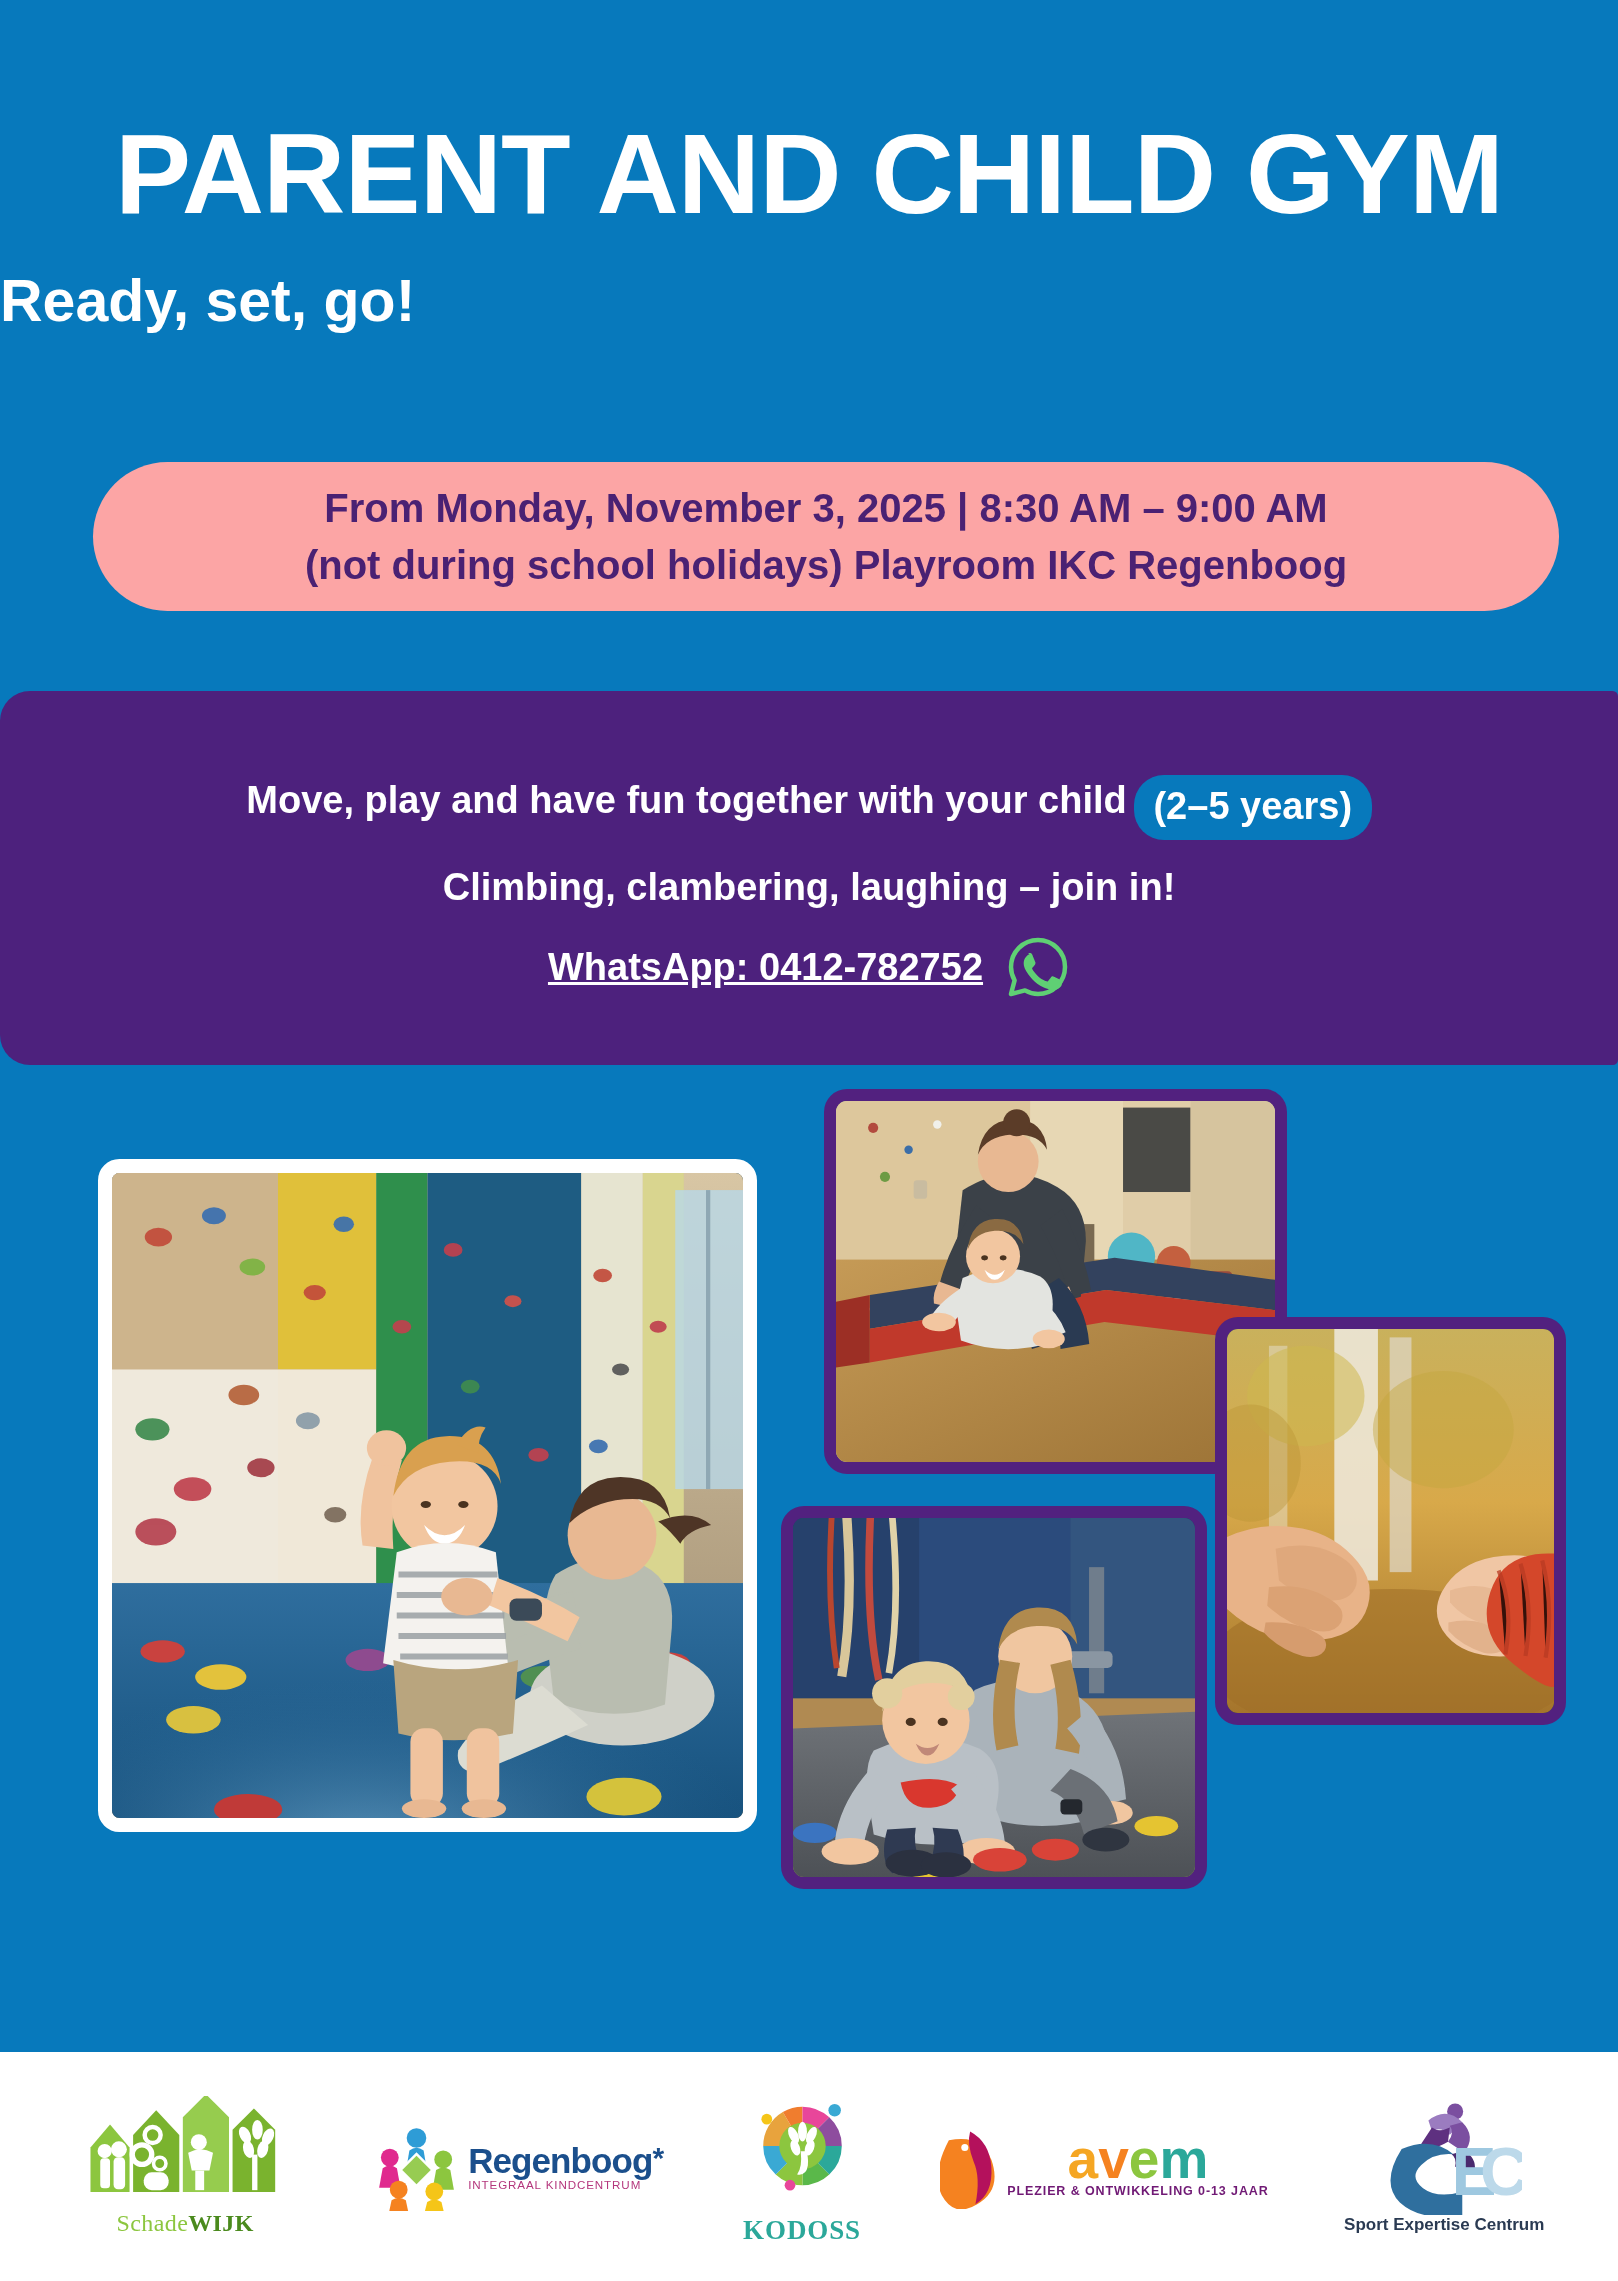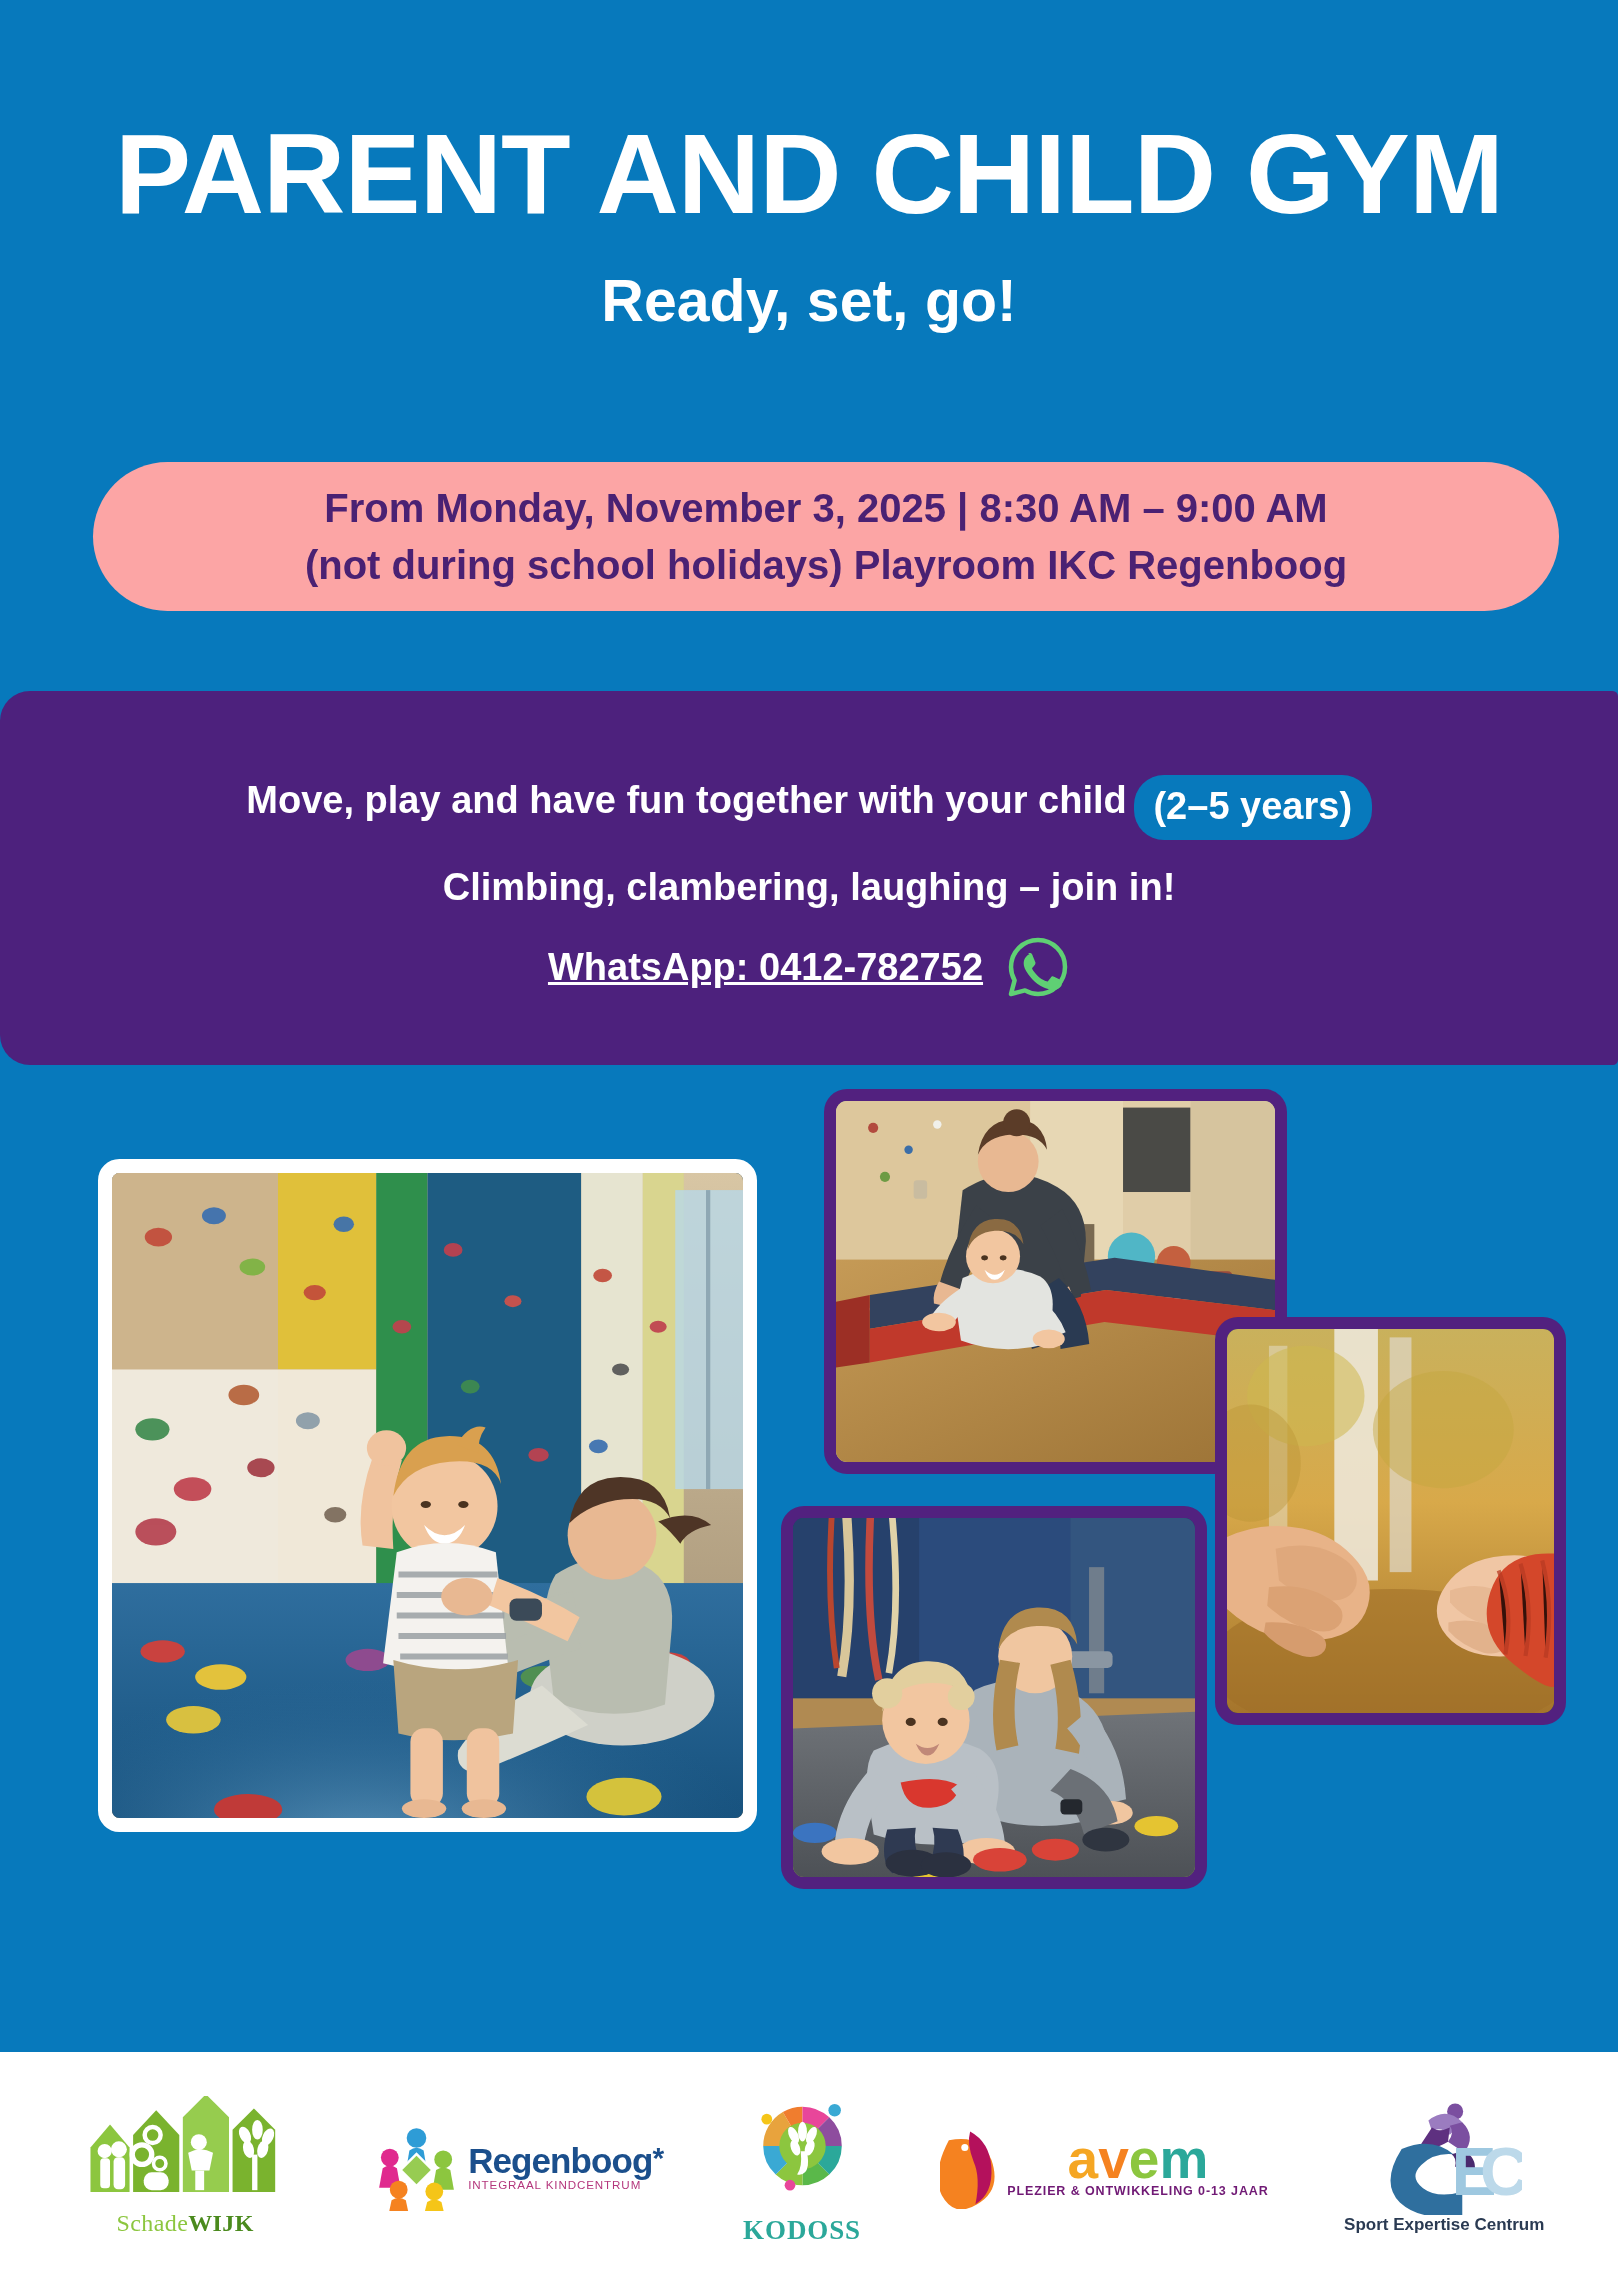--- a/index.html
+++ b/index.html
@@ -38,21 +38,20 @@
     letter-spacing: -0.9px;
     line-height: 1.05;
     white-space: nowrap;
   }
 
   .subtitle {
     position: absolute;
     top: 269px;
     left: 0;
     width: 100%;
-    text-align: center;
     color: #ffffff;
     font-size: 59px;
     font-weight: bold;
     line-height: 1.1;
   }
 
   
   .date-pill {
     position: absolute;
     left: 93px;

